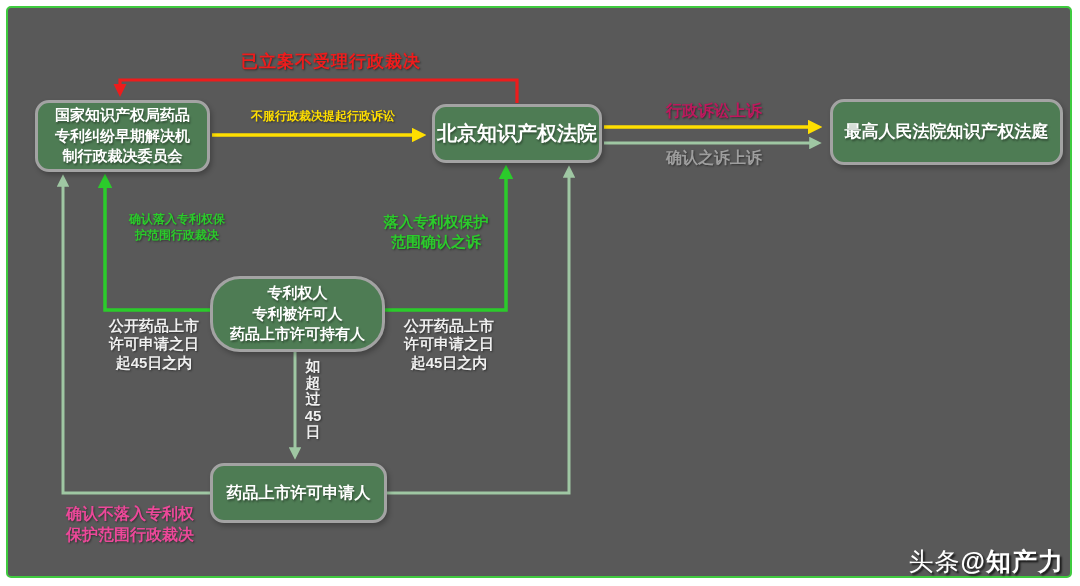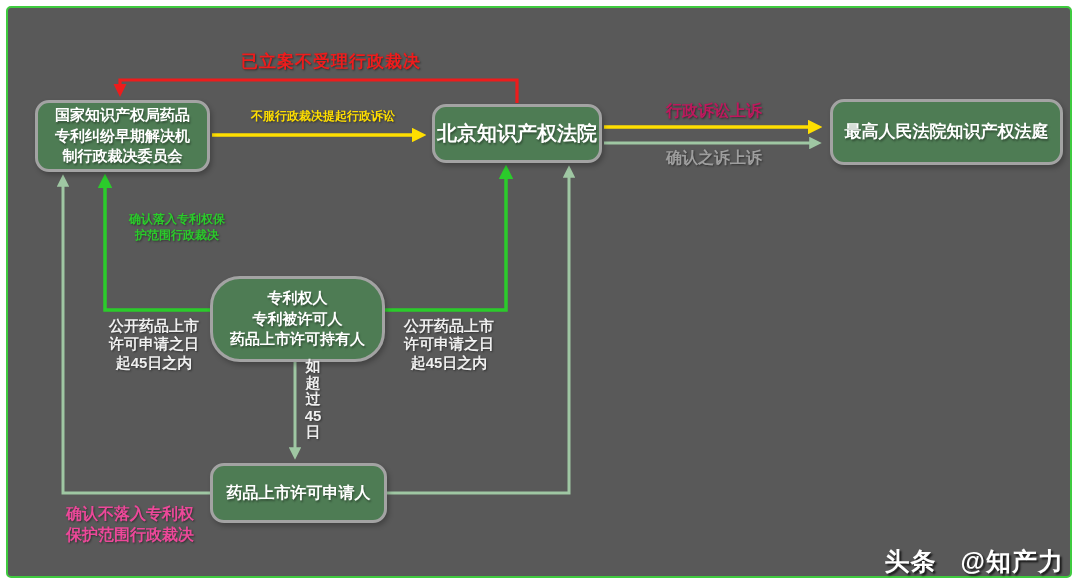--- a/index.html
+++ b/index.html
@@ -35,21 +35,21 @@
     justify-content: center;
     text-align: center;
     white-space: pre-line;
     text-shadow: 1px 2px 2px rgba(0,0,0,0.35);
     box-shadow: 2px 3px 5px rgba(0,0,0,0.25);
     line-height: 1.38;
   }
   .node-committee { left: 35px;  top: 100px; width: 175px; height: 72px; font-size: 15px; }
   .node-beijing   { left: 432px; top: 104px; width: 170px; height: 59px; font-size: 20px; }
   .node-supreme   { left: 830px; top: 99px;  width: 233px; height: 66px; font-size: 17px; }
-  .node-parties   { left: 210px; top: 276px; width: 175px; height: 86px; font-size: 15px; border-radius: 30px; }
+  .node-parties   { left: 210px; top: 276px; width: 175px; height: 76px; font-size: 15px; border-radius: 30px; }
   .node-applicant { left: 210px; top: 463px; width: 177px; height: 60px; font-size: 16px; }
 
   .lbl {
     position: absolute;
     font-weight: bold;
     white-space: pre-line;
     text-align: center;
     text-shadow: 1px 1px 2px rgba(0,0,0,0.45);
     line-height: 1.3;
   }
@@ -67,21 +67,21 @@
 
   .watermark {
     position: absolute;
     right: 16px; bottom: 8px;
     color: #ffffff;
     font-size: 25px;
     font-weight: bold;
     text-shadow: 2px 2px 2px rgba(0,0,0,0.75);
     letter-spacing: 1px;
   }
-  .watermark .brand { font-weight: 700; margin-right: 24px; }
+  .watermark .brand { font-weight: 400; margin-right: 0; }
 </style>
 </head>
 <body>
 
 <div class="stage">
   <div class="panel"></div>
 
   <svg class="wires" viewBox="0 0 1080 586" xmlns="http://www.w3.org/2000/svg">
     <defs>
       <marker id="arr-red" viewBox="0 0 10 10" refX="7" refY="5" markerWidth="4.2" markerHeight="4.2" orient="auto-start-reverse">
@@ -126,20 +126,22 @@
 专利被许可人
 药品上市许可持有人</div>
   <div class="node node-applicant">药品上市许可申请人</div>
 
   <div class="lbl lbl-red">已立案不受理行政裁决</div>
   <div class="lbl lbl-yel1">不服行政裁决提起行政诉讼</div>
   <div class="lbl lbl-yel2">行政诉讼上诉</div>
   <div class="lbl lbl-gray-appeal">确认之诉上诉</div>
   <div class="lbl lbl-green-l">确认落入专利权保
 护范围行政裁决</div>
+  <div class="lbl lbl-green-r">落入专利权保护
+范围确认之诉</div>
   <div class="lbl lbl-white45l">公开药品上市
 许可申请之日
 起45日之内</div>
   <div class="lbl lbl-white45r">公开药品上市
 许可申请之日
 起45日之内</div>
   <div class="lbl lbl-over45">如
 超
 过
 45

